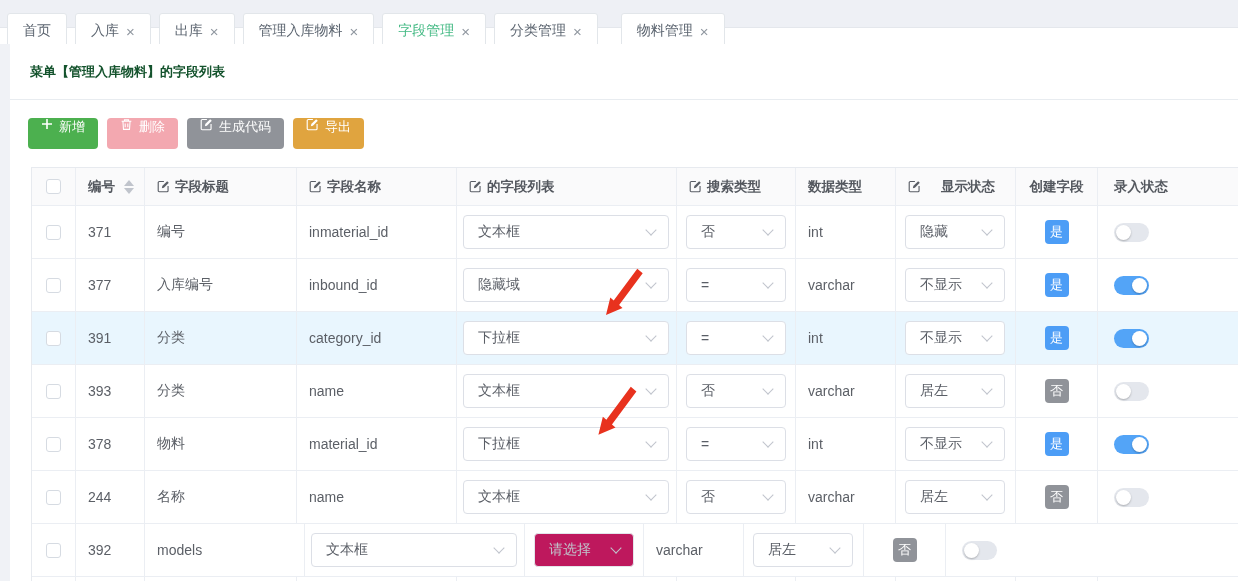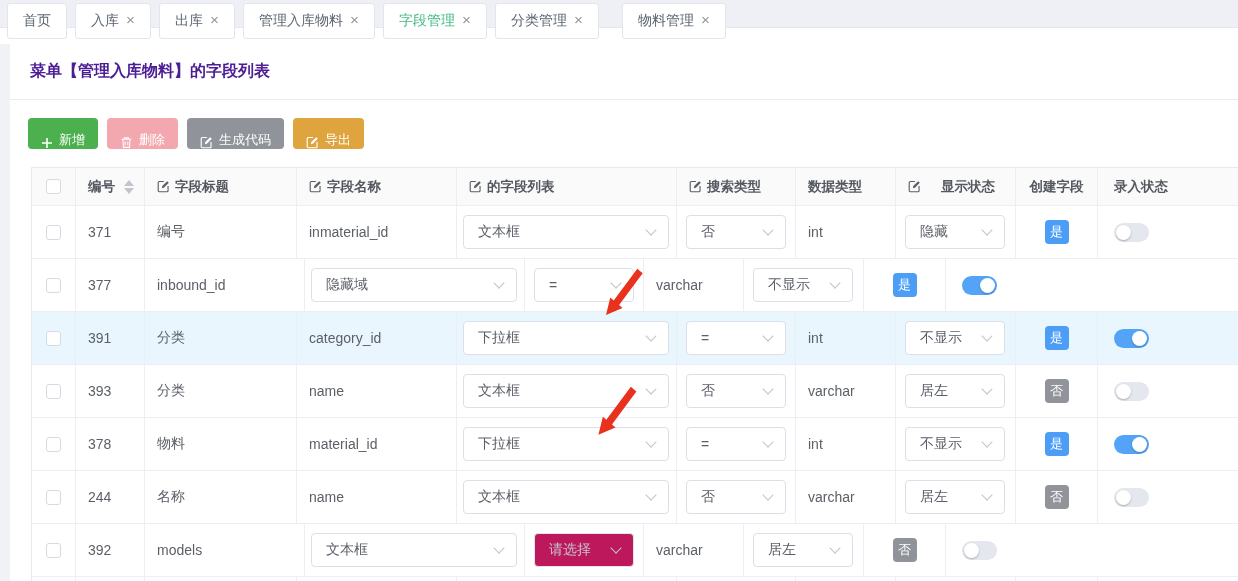--- a/index.html
+++ b/index.html
@@ -1,38 +1,38 @@
 <!DOCTYPE html>
 <html style="--accent-green: #42b983; --btn-add: #4cb04f; --btn-delete: #f3a8b0; --btn-generate: #909399; --btn-export: #e0a43f; --badge-yes: #4c9df6; --badge-no: #909399; --toggle-on: #53a4f7; --row-highlight: #e9f6fe; --arrow-red: #e8321e;"><head>
 <meta charset="utf-8">
 <style>
   * { margin:0; padding:0; box-sizing:border-box; }
   html,body { font-family:"Liberation Sans", sans-serif; }
   .page { position:relative; width:1238px; height:581px; background:#ffffff; overflow:hidden; }
 
   
   .tab-bar { position:relative; width:100%; height:28px; background:#eef0f5; border-bottom:1px solid #e4e7ec;
-             display:flex; align-items:flex-start; padding:3px 0 0 7px;font-family:Liberation Mono, monospace; }
+             display:flex; align-items:flex-start; padding:13px 0 0 7px; }
   .tab { display:inline-flex; align-items:center; gap:7px; height:36px; padding:0 15px; margin-right:8px;
          background:#ffffff; border:1px solid #e2e6ea; border-radius:3px; font-size:14px; color:#5c6570; cursor:pointer; }
   .tab.gap-before { margin-left:15px; }
   .tab.active .tab-label { color:var(--accent-green,#42b983); }
   .tab-close { color:#9097a0; font-size:15px; line-height:1; cursor:pointer; }
 
   .left-strip { position:absolute; left:0; top:44px; width:10px; height:537px; background:#f0f2f6; }
 
   .content { position:absolute; left:10px; top:44px; width:1228px; height:537px; background:#ffffff; }
 
   
   .title-bar { height:56px; display:flex; align-items:center; padding-left:20px; border-bottom:1px solid #e8ecf0; }
-  .title-bar h1 { font-size:16px; font-weight:600; color:#4c1d95; }
+  .title-bar h1 { font-size:13px; font-weight:600; color:#14532d; }
 
   
   .toolbar { margin:18px 0 0 18px; display:flex; gap:9px; }
-  .btn { display:inline-flex; align-items:flex-end; gap:6px; height:31px; padding:0 13px; border:none; border-radius:4px;
+  .btn { display:inline-flex; align-items:flex-start; gap:6px; height:31px; padding:0 13px; border:none; border-radius:4px;
          color:#ffffff; font-size:13px; cursor:pointer; }
   .btn-add { background:var(--btn-add,#4cb04f); }
   .btn-delete { background:var(--btn-delete,#f3a8b0); cursor:not-allowed; }
   .btn-generate { background:var(--btn-generate,#909399); }
   .btn-export { background:var(--btn-export,#e0a43f); }
   .btn svg { display:block; }
 
   
   .table { margin:18px 0 0 21px; width:1207px; border-left:1px solid #e7eaef; border-top:1px solid #e7eaef; font-size:14px; color:#5b5f66; }
   .tr { display:flex; border-bottom:1px solid #ebeef3; background:#fff; }
@@ -273,20 +273,23 @@
       <span class="toggle"></span>
     </div>
   </div>
           <div class="tr">
     <div class="td c1 center">
       <span class="checkbox"></span>
     </div>
     <div class="td c2">
               <span>377</span>
             </div>
+    <div class="td c3">
+              <span>入库编号</span>
+            </div>
     <div class="td c4">
               <span>inbound_id</span>
             </div>
     <div class="td c5">
       <div class="select sel-wide">
         <span class="sel-text">隐藏域</span>
         <span class="chev"></span>
       </div>
     </div>
     <div class="td c6">

